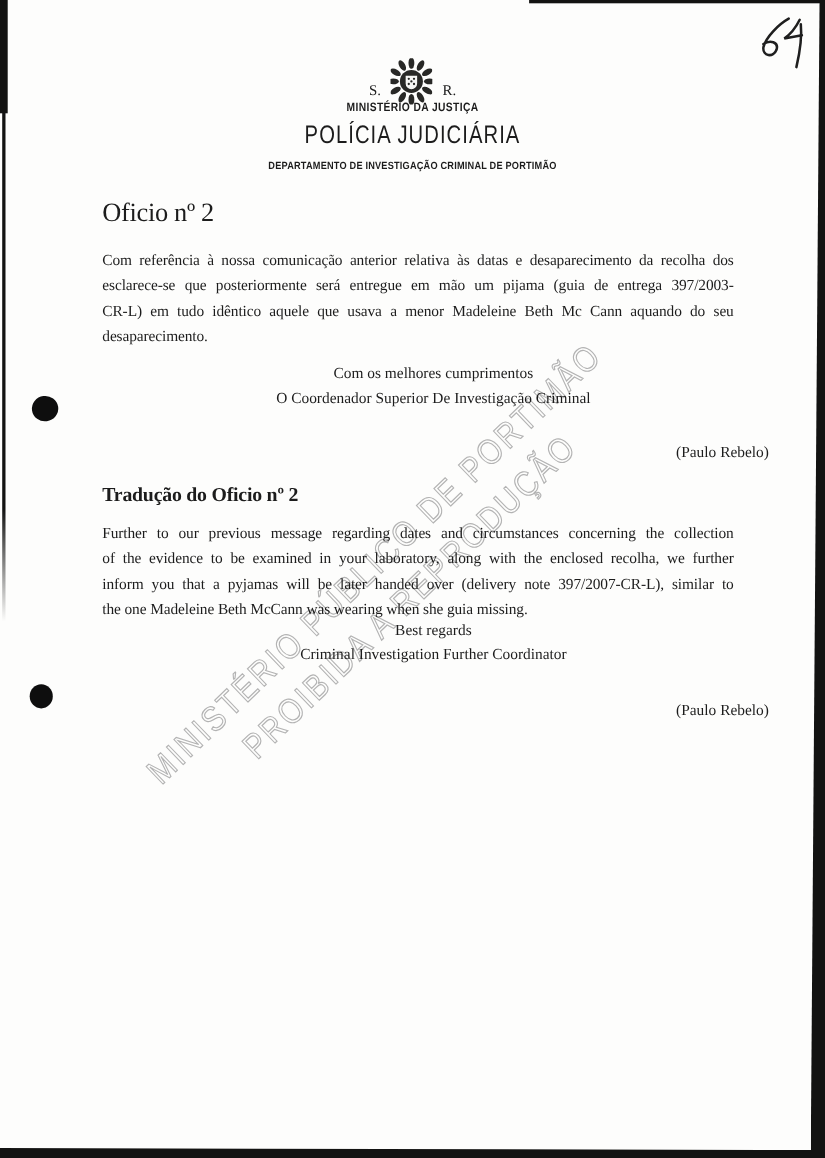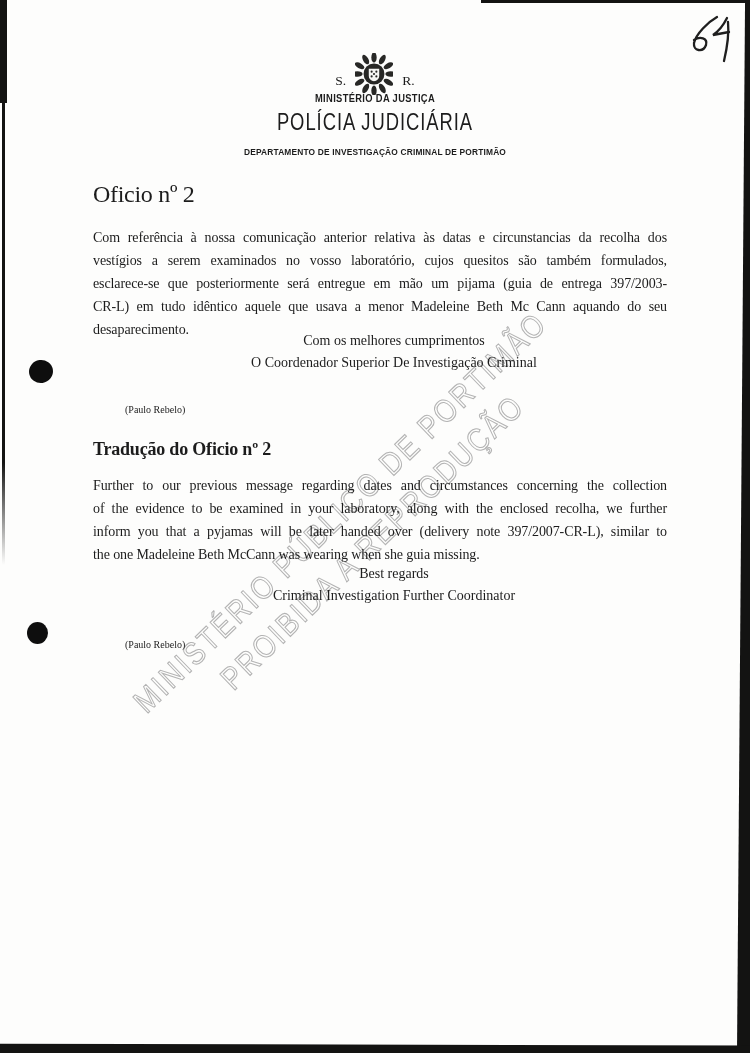--- a/index.html
+++ b/index.html
@@ -23,21 +23,21 @@
   
   .title{top:181px;left:93px;font-size:24px;letter-spacing:-.3px;}
   .para{left:93px;width:574px;font-size:14px;line-height:23px;letter-spacing:-.1px;}
   .para .ln{text-align:justify;text-align-last:justify;white-space:nowrap;}
   .para .ln.last{text-align:right;text-align-last:left;}
   #para-pt{top:226px;}
   #para-en{top:474px;}
   .center-block{left:93px;width:574px;text-align:center;font-size:14px;line-height:22px;padding-left:14px;}
   #closing-pt{top:330px;}
   #closing-en{top:563px;}
-  .sig{left:93px;width:574px;text-align:left;font-size:10px;padding-left:32px;}
+  .sig{left:93px;width:574px;text-align:right;font-size:14px;padding-left:32px;}
   #sig-pt{top:404px;}
   #sig-en{top:639px;}
   .trad-heading{top:439px;left:93px;font-size:18px;font-weight:700;letter-spacing:-.2px;}
 
   
   .wm{
     position:absolute;white-space:nowrap;
     font-family:"Liberation Sans",sans-serif;
     font-size:32px;font-weight:400;letter-spacing:3px;
     color:#c9c9c9;transform-origin:left bottom;height:32px;line-height:32px;
@@ -105,22 +105,21 @@
       <span class="crest-letter">R.</span>
     </div>
 
     <div class="abs sans ministry">MINISTÉRIO DA JUSTIÇA</div>
     <div class="abs sans org">POLÍCIA JUDICIÁRIA</div>
     <div class="abs sans dept">DEPARTAMENTO DE INVESTIGAÇÃO CRIMINAL DE PORTIMÃO</div>
 
     <div class="abs title">Oficio nº 2</div>
 
     <div class="abs para" id="para-pt">
-      <div class="ln">Com referência à nossa comunicação anterior relativa às datas e circunstancias da recolha dos</div>
-      <div class="ln">vestígios a serem examinados no vosso laboratório, cujos quesitos são também formulados,</div>
+      <div class="ln">Com referência à nossa comunicação anterior relativa às datas e desaparecimento da recolha dos</div>
       <div class="ln">esclarece-se que posteriormente será entregue em mão um pijama (guia de entrega 397/2003-</div>
       <div class="ln">CR-L) em tudo idêntico aquele que usava a menor Madeleine Beth Mc Cann aquando do seu</div>
       <div class="ln last">desaparecimento.</div>
     </div>
 
     <div class="abs center-block" id="closing-pt">
       <div>Com os melhores cumprimentos</div>
       <div>O Coordenador Superior De Investigação Criminal</div>
     </div>
     <div class="abs sig" id="sig-pt">(Paulo Rebelo)</div>

